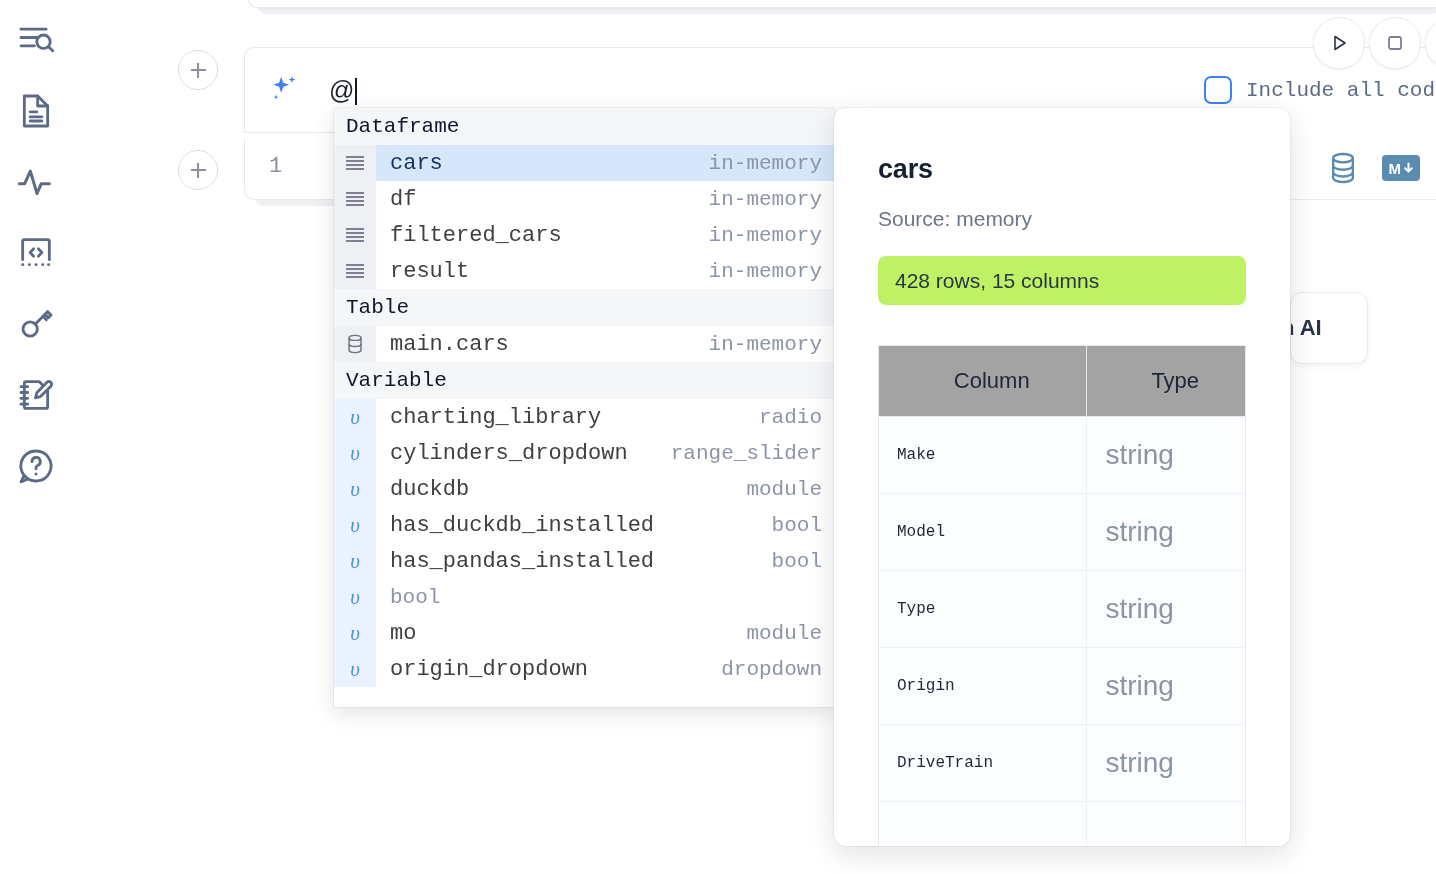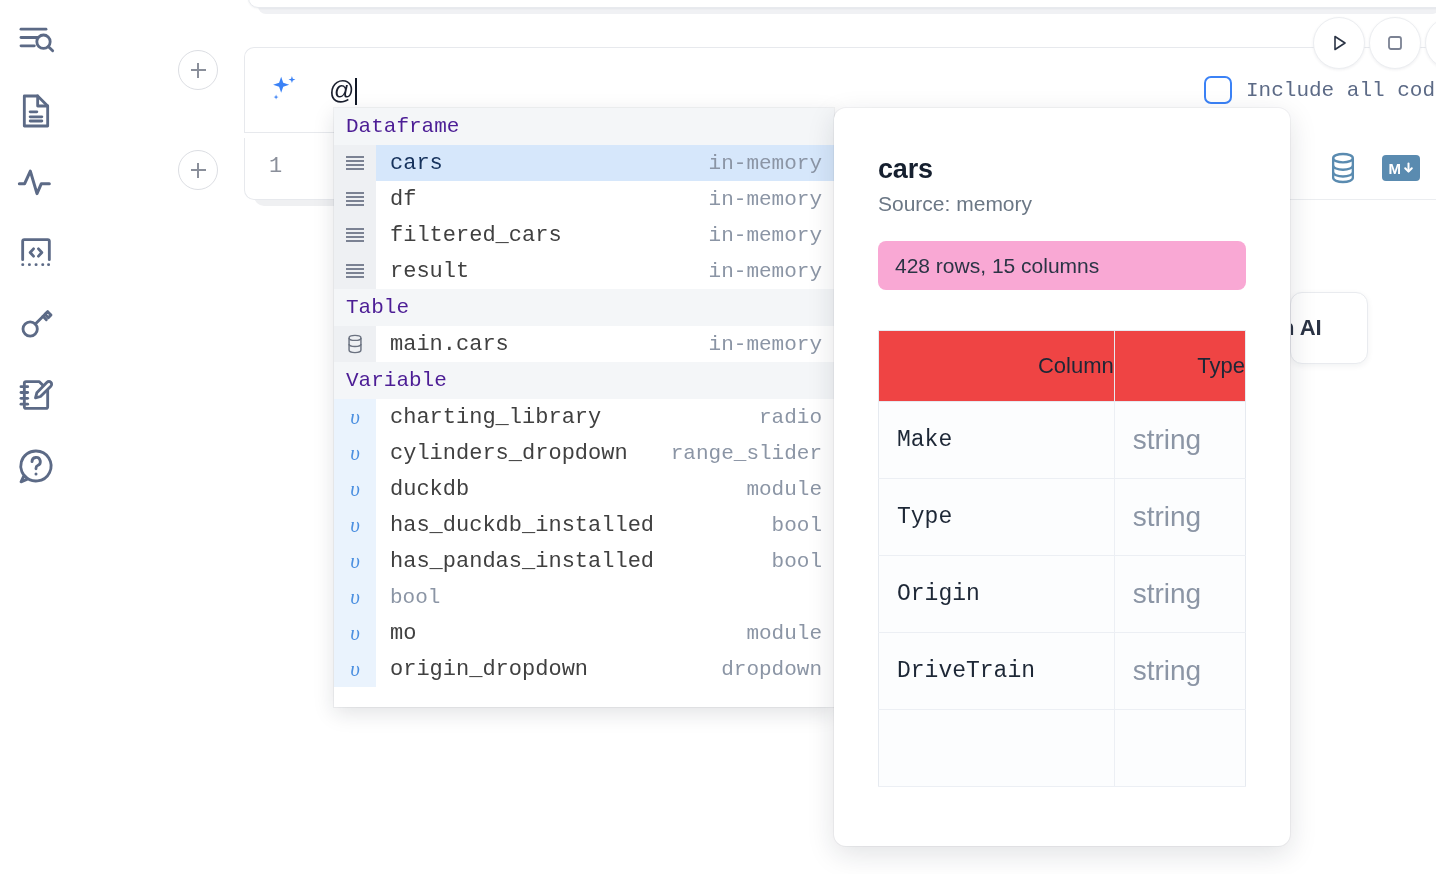--- a/index.html
+++ b/index.html
@@ -154,21 +154,21 @@
   
   .ac {
     position: absolute; left: 334px; top: 108px; width: 500px; height: 599px;
     background: #ffffff;
     box-shadow: 0 6px 20px rgba(24,32,50,.13), 0 0 0 1px rgba(24,32,50,.05);
     overflow: hidden;
     font-family: "Liberation Mono", monospace;
   }
   .ac-section {
     height: 37px; line-height: 37px; padding-left: 12px;
-    background: #f4f6f8; color: #4c1d95; font-size: 21px;
+    background: #f4f6f8; color: #0f172a; font-size: 21px;
     font-family: "Liberation Mono", monospace;
   }
   .ac-item {
     height: 36px; display: flex; align-items: center; cursor: pointer;
     background: #ffffff;
   }
   .ac-item.selected .ac-name, .ac-item.selected .ac-kind { background: #d6e7fb; }
   .ac-gutter {
     width: 42px; height: 36px; flex: none;
     display: flex; align-items: center; justify-content: center;
@@ -191,43 +191,43 @@
   .cyl { width: 18px; height: 20px; color: #6b7280; }
 
   
   .preview {
     position: absolute; left: 834px; top: 108px; width: 456px; height: 738px;
     background: #ffffff; border-radius: 12px;
     box-shadow: 0 8px 28px rgba(24,32,50,.13), 0 0 0 1px rgba(24,32,50,.045);
     overflow: hidden; padding: 46px 44px 0 44px;
   }
   .pv-title { font-size: 27px; font-weight: 700; color: #16202f; letter-spacing: -.2px; }
-  .pv-source { font-size: 21px; color: #6b7785; margin-top: 7px; }
+  .pv-source { font-size: 21px; color: #6b7785; margin-top: 22px; }
   .pv-badge {
-    margin-top: 25px; background: #f9a8d4; border-radius: 8px;
+    margin-top: 25px; background: #bef264; border-radius: 8px;
     height: 49px; display: flex; align-items: center; padding-left: 17px;
     font-size: 21px; color: #2b3445;
   }
   .pv-table {
     margin-top: 40px; width: 368px; border-collapse: collapse;
     border: 1px solid #e6eaf0;
   }
   .pv-table th {
-    background: #ef4444; text-align: right; font-weight: 400;
+    background: #a3a3a3; text-align: center; font-weight: 400;
     font-size: 22px; color: #1d2736; padding: 22px 0 22px 18px;
     border-right: 1px solid #e6eaf0; border-bottom: 1px solid #e6eaf0;
     font-family: "Liberation Sans", sans-serif;
   }
   .pv-table th:last-child { border-right: none; }
   .pv-table td {
     padding: 22px 0 22px 18px; border-bottom: 1px solid #eceff4;
     border-right: 1px solid #eceff4; background: #fcfdfe;
   }
   .pv-table td:last-child { border-right: none; }
-  .pv-col { font-family: "Liberation Mono", monospace; font-size: 23px; color: #1d2736; }
+  .pv-col { font-family: "Liberation Mono", monospace; font-size: 16px; color: #1d2736; }
   .pv-type { font-size: 28px; color: #8b95a5; }
 </style>
 </head>
 <body>
 
 <div id="root">
 
   <div class="rail">
     <div class="rail-btn">
       <svg width="40" height="40" viewBox="0 0 24 24" fill="none" stroke="currentColor" stroke-width="1.7" stroke-linecap="round">
@@ -508,20 +508,24 @@
     <table class="pv-table">
       <thead>
         <tr>
           <th>Column</th>
           <th>Type</th>
         </tr>
       </thead>
       <tbody id="pv-body">
           <tr>
             <td class="pv-col">Make</td>
+            <td class="pv-type">string</td>
+          </tr>
+          <tr>
+            <td class="pv-col">Model</td>
             <td class="pv-type">string</td>
           </tr>
           <tr>
             <td class="pv-col">Type</td>
             <td class="pv-type">string</td>
           </tr>
           <tr>
             <td class="pv-col">Origin</td>
             <td class="pv-type">string</td>
           </tr>

